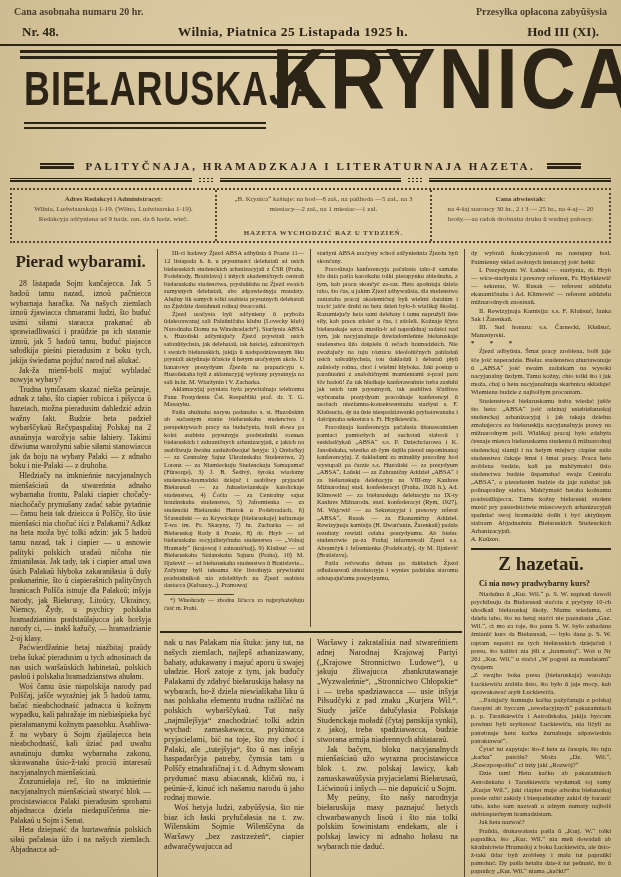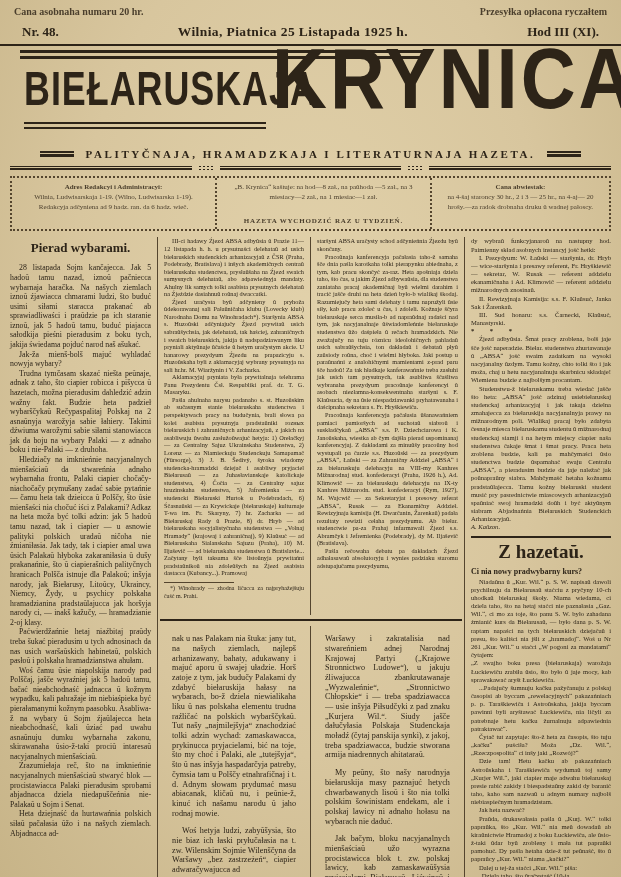--- a/index.html
+++ b/index.html
@@ -30,71 +30,71 @@
   .bars-top{position:absolute;top:4px;left:20px;width:408px;}
   .bars-top .bar{height:3px;background:var(--ink);margin-bottom:3px;}
   .title-secondary{position:absolute;top:16px;left:24px;margin:0;
     font-family:"Liberation Sans","DejaVu Sans",sans-serif;font-weight:bold;font-size:37px;
     letter-spacing:1px;transform:scale(.97,1.3);transform-origin:left top;white-space:nowrap;}
   .title-underline{position:absolute;top:76px;left:24px;width:242px;}
   .title-underline .bar{height:2px;background:var(--ink);margin-bottom:3px;}
   .title-primary{position:absolute;top:-16px;left:272px;margin:0;
     font-family:"Liberation Sans","DejaVu Sans",sans-serif;font-weight:bold;font-size:76px;
     letter-spacing:3px;transform:scale(1.0,1.12);transform-origin:left top;white-space:nowrap;}
-  .subtitle-row{display:flex;align-items:center;justify-content:center;gap:12px;margin-top:6px;}
+  .subtitle-row{display:flex;align-items:center;justify-content:center;gap:12px;margin-top:18px;}
   .sub-dash{width:34px;height:6px;border-top:2px solid var(--ink);border-bottom:3px solid var(--ink);}
   .subtitle{font-weight:bold;font-size:11px;letter-spacing:2.6px;white-space:nowrap;}
   .fancy-rule{display:flex;align-items:center;gap:6px;margin:5px 10px 0 10px;}
   .fr-seg{flex:1;height:4px;border-top:1px solid var(--ink);border-bottom:2.5px solid var(--ink);}
   .fr-dots{width:16px;height:6px;
     background-image:radial-gradient(var(--ink) 1px, transparent 1.2px);background-size:4px 3px;}
   
   .infobar{display:flex;margin:5px 10px 0 10px;border:2px dotted var(--line);}
   .ibox{padding:4px 8px 3px 8px;font-size:7px;line-height:1.45;text-align:center;color:var(--ink-soft);}
   .ibox + .ibox{border-left:2px dotted var(--line);}
   .ibox-address{width:34%;}
   .ibox-subscription{width:36%;}
   .ibox-adverts{width:30%;}
   .ibox .ib-title{font-weight:bold;display:block;}
   .ibox .ib-strong{font-weight:bold;letter-spacing:.8px;display:block;margin-top:14px;}
   
   .main{display:flex;padding:6px 8px 0 8px;height:657px;overflow:hidden;}
   .col1{width:152px;padding:0 6px 0 2px;border-right:1px solid var(--line);overflow:hidden;}
-  .col1 h2{text-align:center;font-size:13px;margin:3px 0 7px 0;}
+  .col1 h2{text-align:center;font-size:17px;margin:3px 0 7px 0;}
   .col1 p{font-size:7.8px;line-height:1.23;text-align:justify;text-indent:9px;margin:0;}
   .mid{width:310px;display:flex;flex-direction:column;overflow:hidden;}
   .mid h2{text-align:center;font-size:14.5px;line-height:1.25;margin:1px 0 5px 0;padding:0 8px;}
   .mid-cols{display:flex;height:378px;overflow:hidden;}
   .mc{width:50%;padding:0 6px;font-size:6.3px;line-height:1.2;text-align:justify;overflow:hidden;}
   .mc-left{border-right:1px solid var(--line);}
   .mc p{margin:0;text-indent:8px;}
   .fn-rule{width:70px;border-top:1px solid var(--line);margin:5px 0 2px 0;}
   .fn-text{font-size:6px;line-height:1.25;text-indent:6px;}
   .mid-rule{border-top:2px solid var(--ink);margin:4px 2px 5px 2px;}
   .mid-cols2{display:flex;flex:1;overflow:hidden;}
   .mc2{width:50%;padding:0 6px;font-size:8.2px;line-height:1.18;text-align:justify;overflow:hidden;}
   .mc2-left{border-right:1px solid var(--line);}
-  .mc2 p{margin:8px;text-indent:10px;}
+  .mc2 p{margin:0;text-indent:10px;}
   .col4{width:151px;padding:0 2px 0 6px;border-left:1px solid var(--line);overflow:hidden;}
   .col4 p{font-size:6.6px;line-height:1.24;text-align:justify;text-indent:8px;margin:0;}
   .noind{text-indent:0 !important;}
   .stars{text-align:center;font-size:9px;font-weight:bold;letter-spacing:7px;margin:2px 0;text-indent:0 !important;}
   .sig{text-align:right;font-style:italic;font-size:7.5px;margin:3px 8px 3px 0;text-indent:0 !important;}
   .col4-rule{border-top:2px solid var(--ink);margin:4px 0 1px 0;}
   .col4 h2{text-align:center;font-size:19px;margin:3px 0 4px 0;}
-  .col4 h3{font-size:8px;margin:0 0 2px 0;font-weight:bold;}
+  .col4 h3{font-size:8px;margin:0 0 2px 8px;font-weight:bold;}
 </style>
 </head>
 <body>
 
 <div class="page">
 
   <div class="topline">
     <span>Cana asobnaha numaru 20 hr.</span>
-    <span>Przesyłka opłacona ryczałtem</span>
+    <span>Przesyłka opłacona zabyŭšysia</span>
   </div>
 
   <div class="dateline">
     <span class="issue">Nr. 48.</span>
     <span class="date">Wilnia, Piatnica 25 Listapada 1925 h.</span>
     <span class="year">Hod III (XI).</span>
   </div>
 
   <div class="masthead">
     <div class="bars-top">
@@ -171,22 +171,22 @@
         </div>
       </div>
       <div class="mid-rule"></div>
       <div class="mid-cols2">
         <div class="mc2 mc2-left">
           <p class="noind">nak u nas Palakam nia štuka: jany tut, na našych ziemlach, najlepš arhanizawany, bahaty, adukawany i majuć aporu ŭ swajej uładzie. Horš zatoje z tym, jak budučy Palakami dy zdabyć biełaruskija hałasy na wybarach, bo-ž dziela niewialikaha liku ŭ nas polskaha elementu trudna raźličać na polskich wybarščykaŭ. Tut našy „najmilejšyja“ znachodziać tolki adzin wychad: zamaskawacca, prykinucca pryjacielami, bić na toje, što my choć i Palaki, ale „tutejšyja“, što ŭ nas inšyja haspadarčyja patreby, čymsia tam u Polščy etnahrafičnaj i t. d. Adnym słowam prydumać masu abiacanak, kličaŭ nu, i peŭnie-ž, kinuć ich našamu narodu ŭ jaho rodnaj mowie.</p>
           <p>Woś hetyja ludzi, zabyŭšysia, što nie biaz ich łaski pryłučałasia na t. zw. Wilenskim Sojmie Wilenščyna da Waršawy „bez zastrzeżeń“, ciapier adwaračywajucca ad</p>
         </div>
         <div class="mc2">
           <p class="noind">Waršawy i zakratalisia nad stwareńniem adnej Narodnaj Krajowaj Partyi („Krajowe Stronnictwo Ludowe“), u jakuju źliwajucca zbankrutawanaje „Wyzwaleńnie“, „Stronnictwo Chłopskie“ i — treba spadziawacca — usie inšyja Piłsudčyki z pad znaku „Kurjera Wil.“. Siudy jašče dałučyłasia Polskaja Studenckaja moładź (čytaj panskija synki), z jakoj, treba spadziawacca, budzie stworana armija niadrennych ahitataraŭ.</p>
+          <p>Jak bačym, bloku nacyjanalnych mienšaściaŭ užo wyrazna procistawicca blok t. zw. polskaj lawicy, kab zamaskawaŭšysia pryjacielami Biełarusaŭ, Lićwinoŭ i inšych — nie dapuścić u Sojm.</p>
           <p>My peŭny, što našy narodnyja biełaruskija masy paznajuć hetych chwarbawanych lisoŭ i što nia tolki polskim šowinistam endekam, ale i polskaj lawicy ni adnaho hołasu na wybarach nie daduć.</p>
-          <p>Jak bačym, bloku nacyjanalnych mienšaściaŭ užo wyrazna procistawicca blok t. zw. polskaj lawicy, kab zamaskawaŭšysia pryjacielami Biełarusaŭ, Lićwinoŭ i inšych — nie dapuścić u Sojm.</p>
         </div>
       </div>
     </div>
 
     <div class="col4">
       <p class="noind">dy wybraŭ funkcyjanaroŭ na nastupny hod. Paimienny skład asobnych instancyj jość hetki:</p>
       <p>I. Prezydyum: W. Łaŭski — staršynia, dr. Hryb — wice-staršynia i presawy referent, Fr. Hryškiewič — sekretar, W. Rusak — referent addzielu ekanamičnaha i Ad. Klimowič — referent addzielu mižnarodnych znosinaŭ.</p>
       <p>II. Rewizyjnaja Kamisija: s.s. F. Kłaŭsuć, Janka Sak i Žarenkaŭ.</p>
       <p>III. Sud honaru: s.s. Čarnecki, Kłaŭsuć, Manastyrski.</p>
       <p class="stars">* * *</p>

